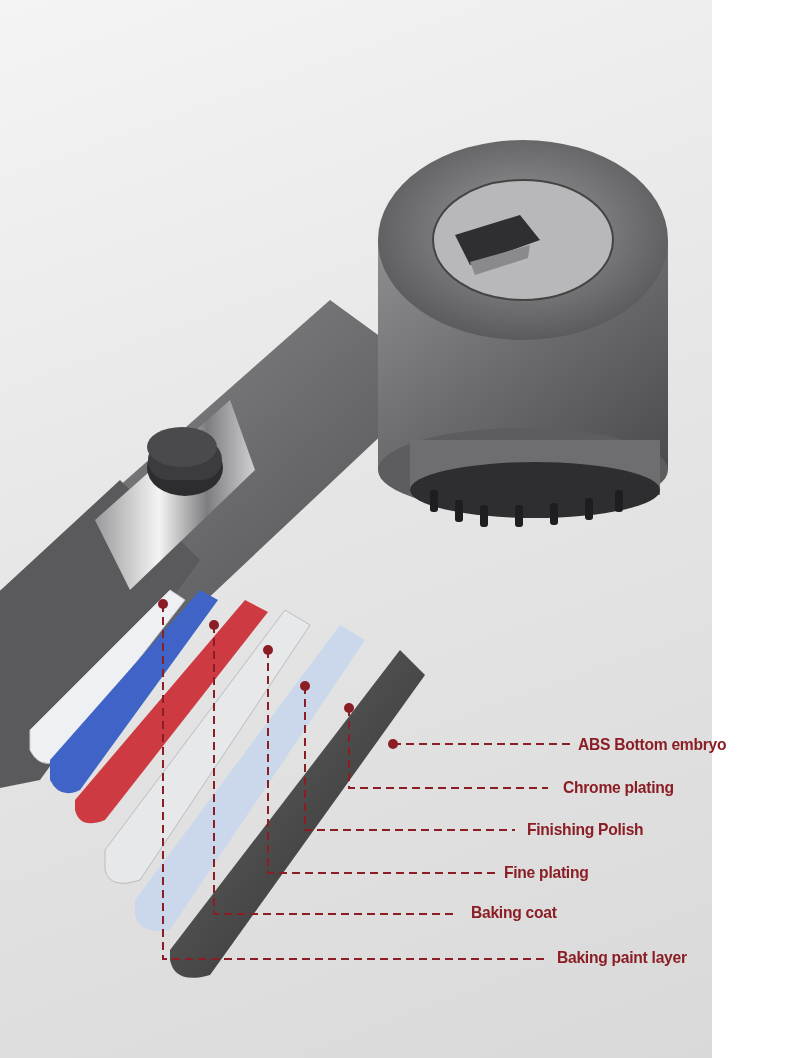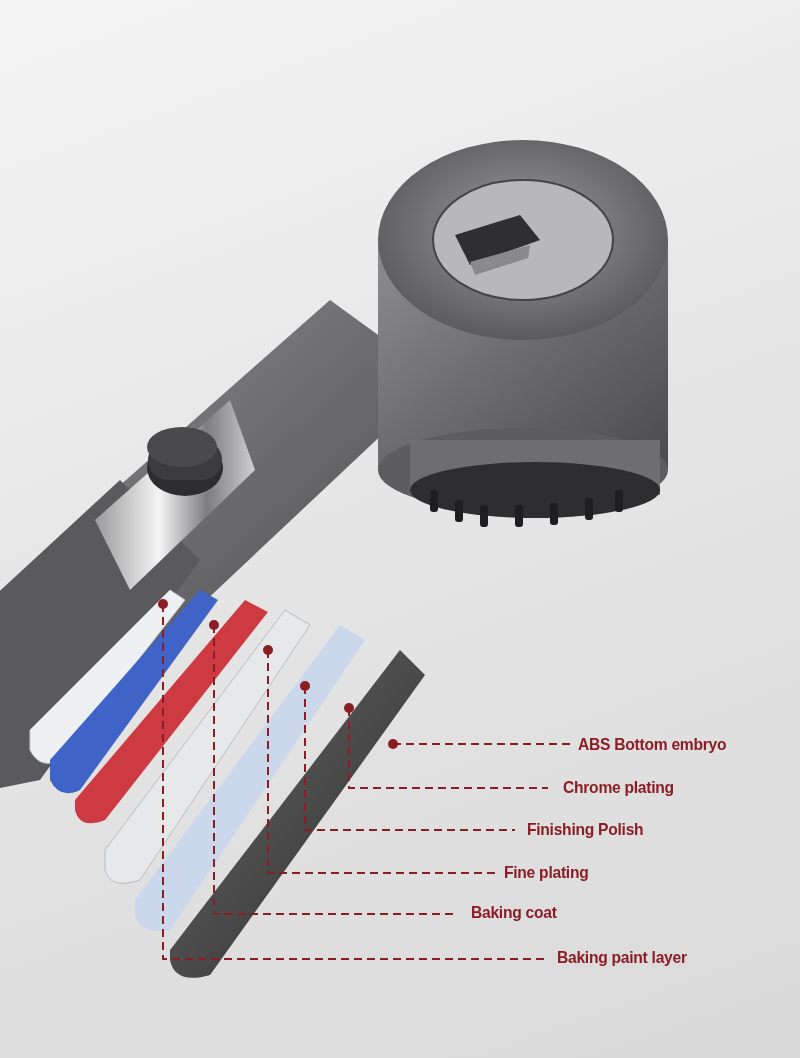--- a/index.html
+++ b/index.html
@@ -1,17 +1,17 @@
 <!DOCTYPE html>
 <html><head>
 <meta charset="utf-8">
 <style>
   html,body{margin:0;padding:0;}
   body{width:800px;height:1058px;overflow:hidden;font-family:"Liberation Sans",sans-serif;}
-  .stage{position:relative;width:800px;height:1058px;background:linear-gradient(160deg,#f4f4f4 0%,#e6e6e6 45%,#d9d9d9 100%);}
+  .stage{position:relative;width:684px;height:1058px;background:linear-gradient(160deg,#f4f4f4 0%,#e6e6e6 45%,#d9d9d9 100%);padding-left:28px;}
   svg.art{position:absolute;left:0;top:0;}
   .label{position:absolute;font-family:"Liberation Sans",sans-serif;font-weight:bold;font-size:17px;color:#8b1d24;letter-spacing:-0.3px;white-space:nowrap;transform:scaleX(0.92);transform-origin:left center;}
 </style>
 </head>
 <body>
 
 <div class="stage">
   <svg class="art" width="800" height="1058" viewBox="0 0 800 1058">
     <defs>
       <linearGradient id="metal" x1="0" y1="0" x2="1" y2="1">

